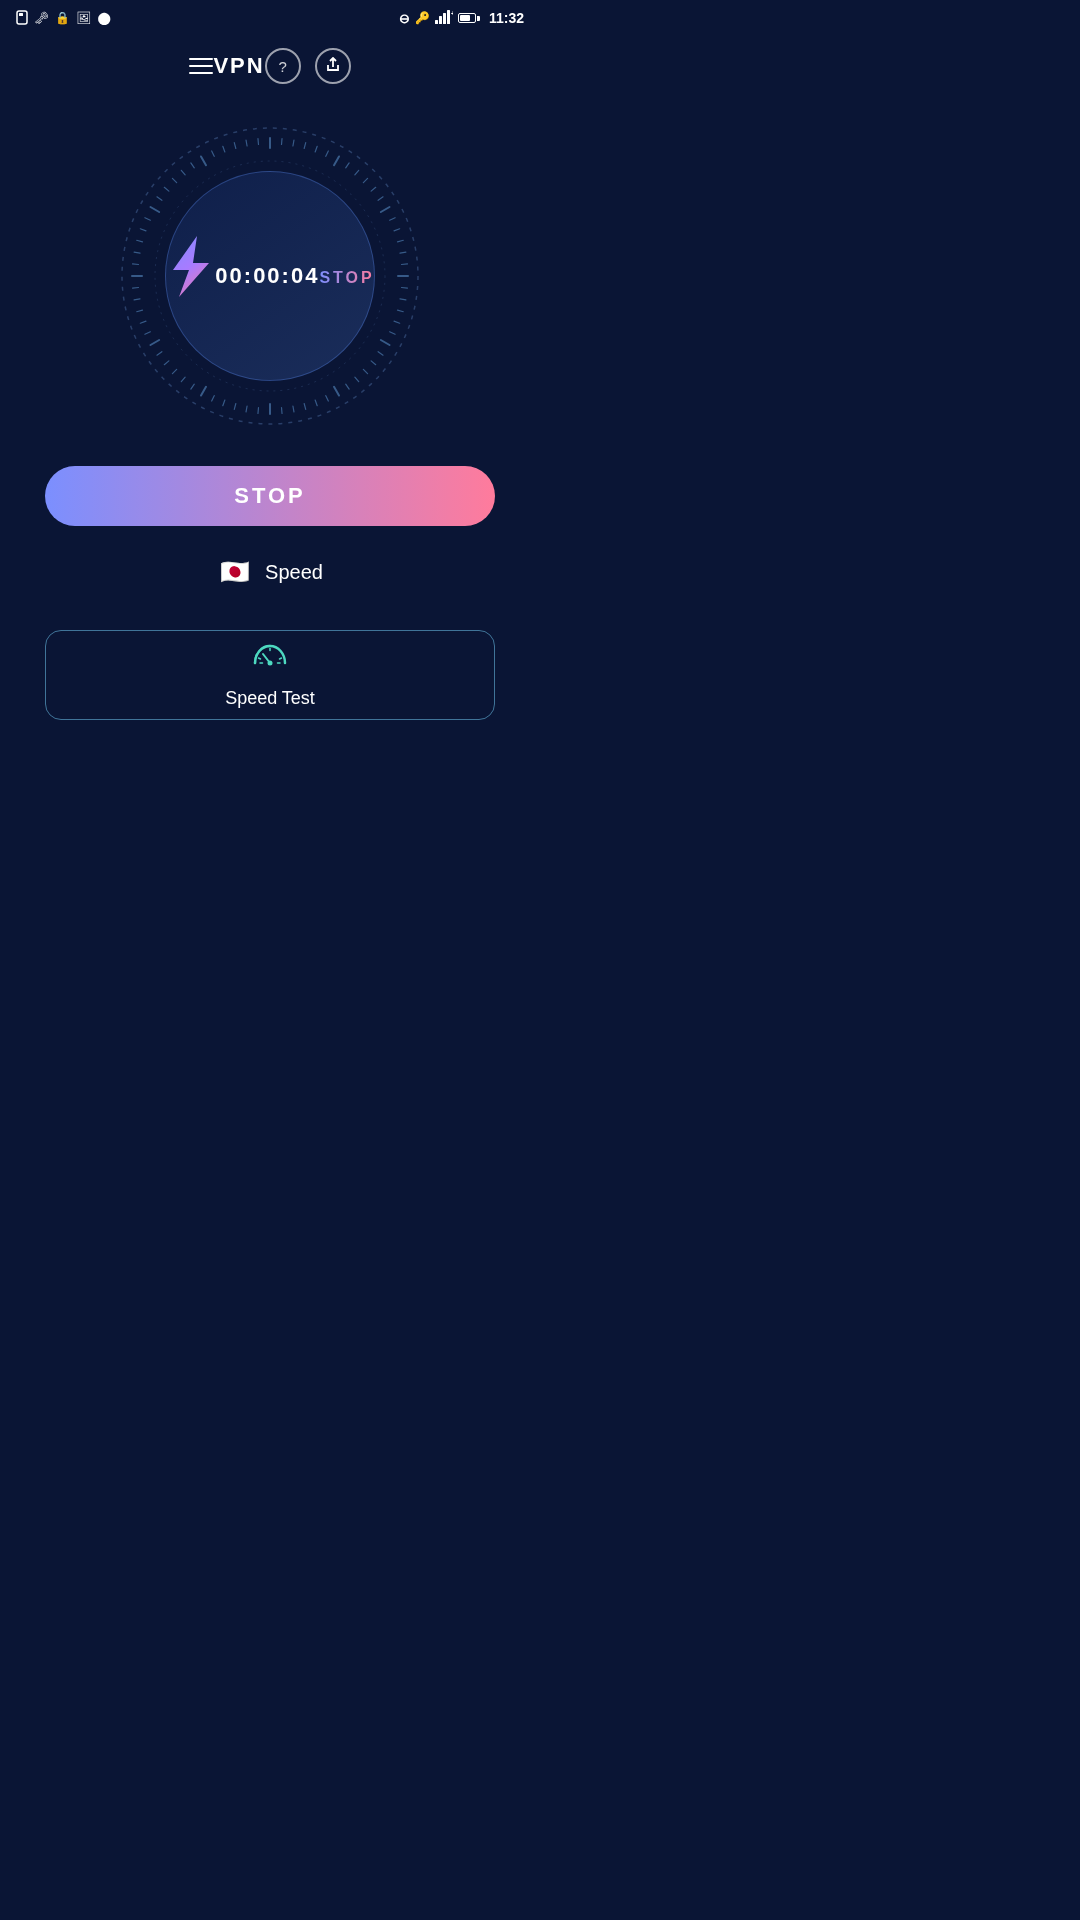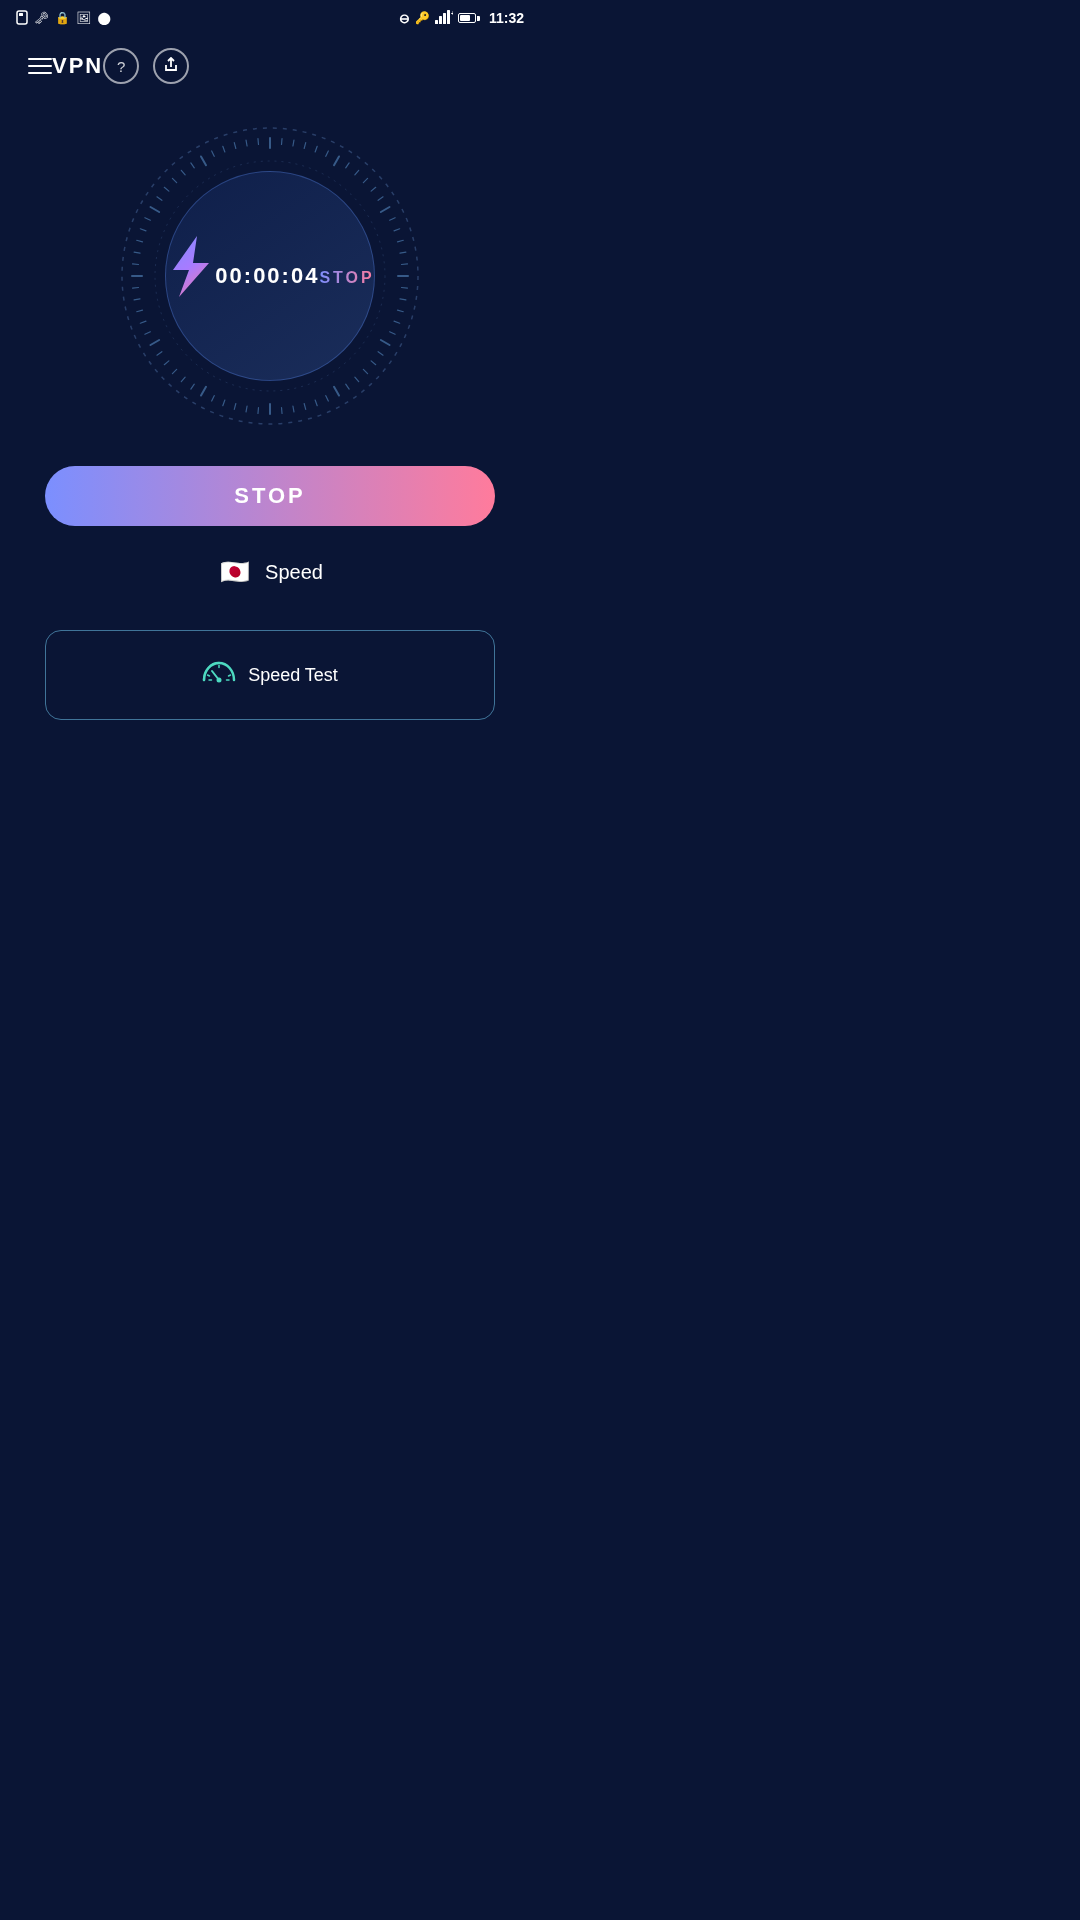--- a/index.html
+++ b/index.html
@@ -36,23 +36,23 @@
       display: flex;
       align-items: center;
       gap: 5px;
       font-size: 12px;
       font-weight: bold;
     }
 
     
     .header {
       display: flex;
-      justify-content: flex-start;
-      align-items: center;
-      padding: 10px 28px;
+      justify-content: center;
+      align-items: center;
+      padding: 10px 36px;
       height: 60px;
     }
 
     .header-title {
       font-size: 22px;
       font-weight: bold;
       color: white;
       letter-spacing: 2px;
     }
 
@@ -199,21 +199,21 @@
       width: 450px;
     }
 
     .action-btn {
       flex: 1;
       height: 90px;
       background: transparent;
       border: 1.5px solid rgba(100, 180, 220, 0.6);
       border-radius: 16px;
       display: flex;
-      flex-direction: row;
+      flex-direction: column;
       align-items: center;
       justify-content: center;
       gap: 12px;
       cursor: pointer;
       color: white;
     }
 
     .action-btn-icon {
       font-size: 28px;
       color: #4dd9c0;

